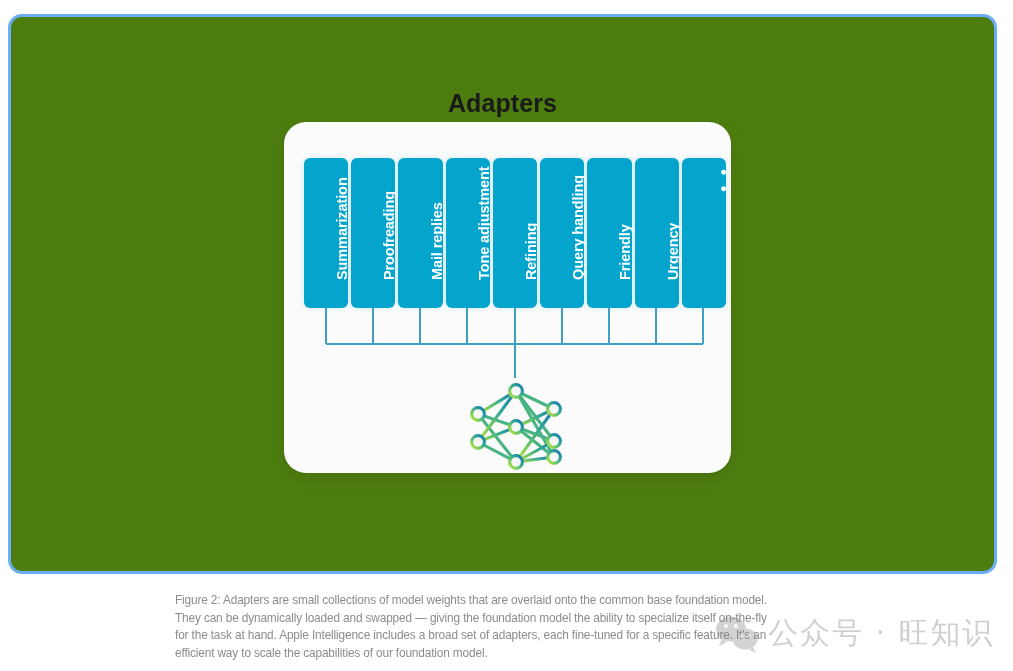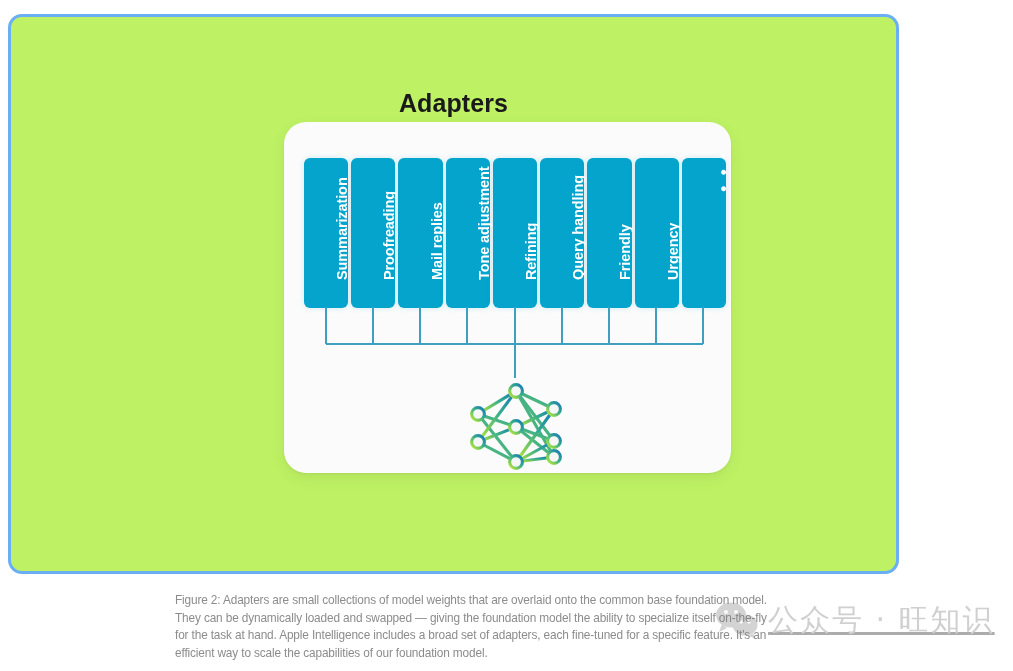--- a/index.html
+++ b/index.html
@@ -13,26 +13,26 @@
     position: relative;
     font-family: "Liberation Sans", sans-serif;
     overflow: hidden;
   }
 
   
   #figure-frame {
     position: absolute;
     left: 8px;
     top: 14px;
-    width: 891px;
+    width: 989px;
     height: 560px;
     box-sizing: border-box;
     border: 3px solid #6aaef4;
     border-radius: 14px;
-    background: #bef264;
+    background: #4d7c0f;
   }
 
   
   #figure-title {
     position: absolute;
     left: 0;
     top: 72px;
     width: 100%;
     text-align: center;
     font-size: 25px;
@@ -124,25 +124,24 @@
   }
   .caption-line { display: block; white-space: nowrap; }
 
   
   #watermark {
     position: absolute;
     left: 714px;
     top: 600px;
     height: 54px;
     display: flex;
-    align-items: flex-start;
+    align-items: flex-end;
     gap: 8px;
     opacity: 0.32;
     pointer-events: none;
-    text-decoration: underline;
   }
   #watermark-text {
     font-family: "DejaVu Sans", sans-serif;
     font-size: 30px;
     color: #6f6f6f;
     letter-spacing: 2px;
     white-space: nowrap;
   }
   #watermark-logo { width: 46px; height: 40px; position: relative; flex: none; }
 </style>

